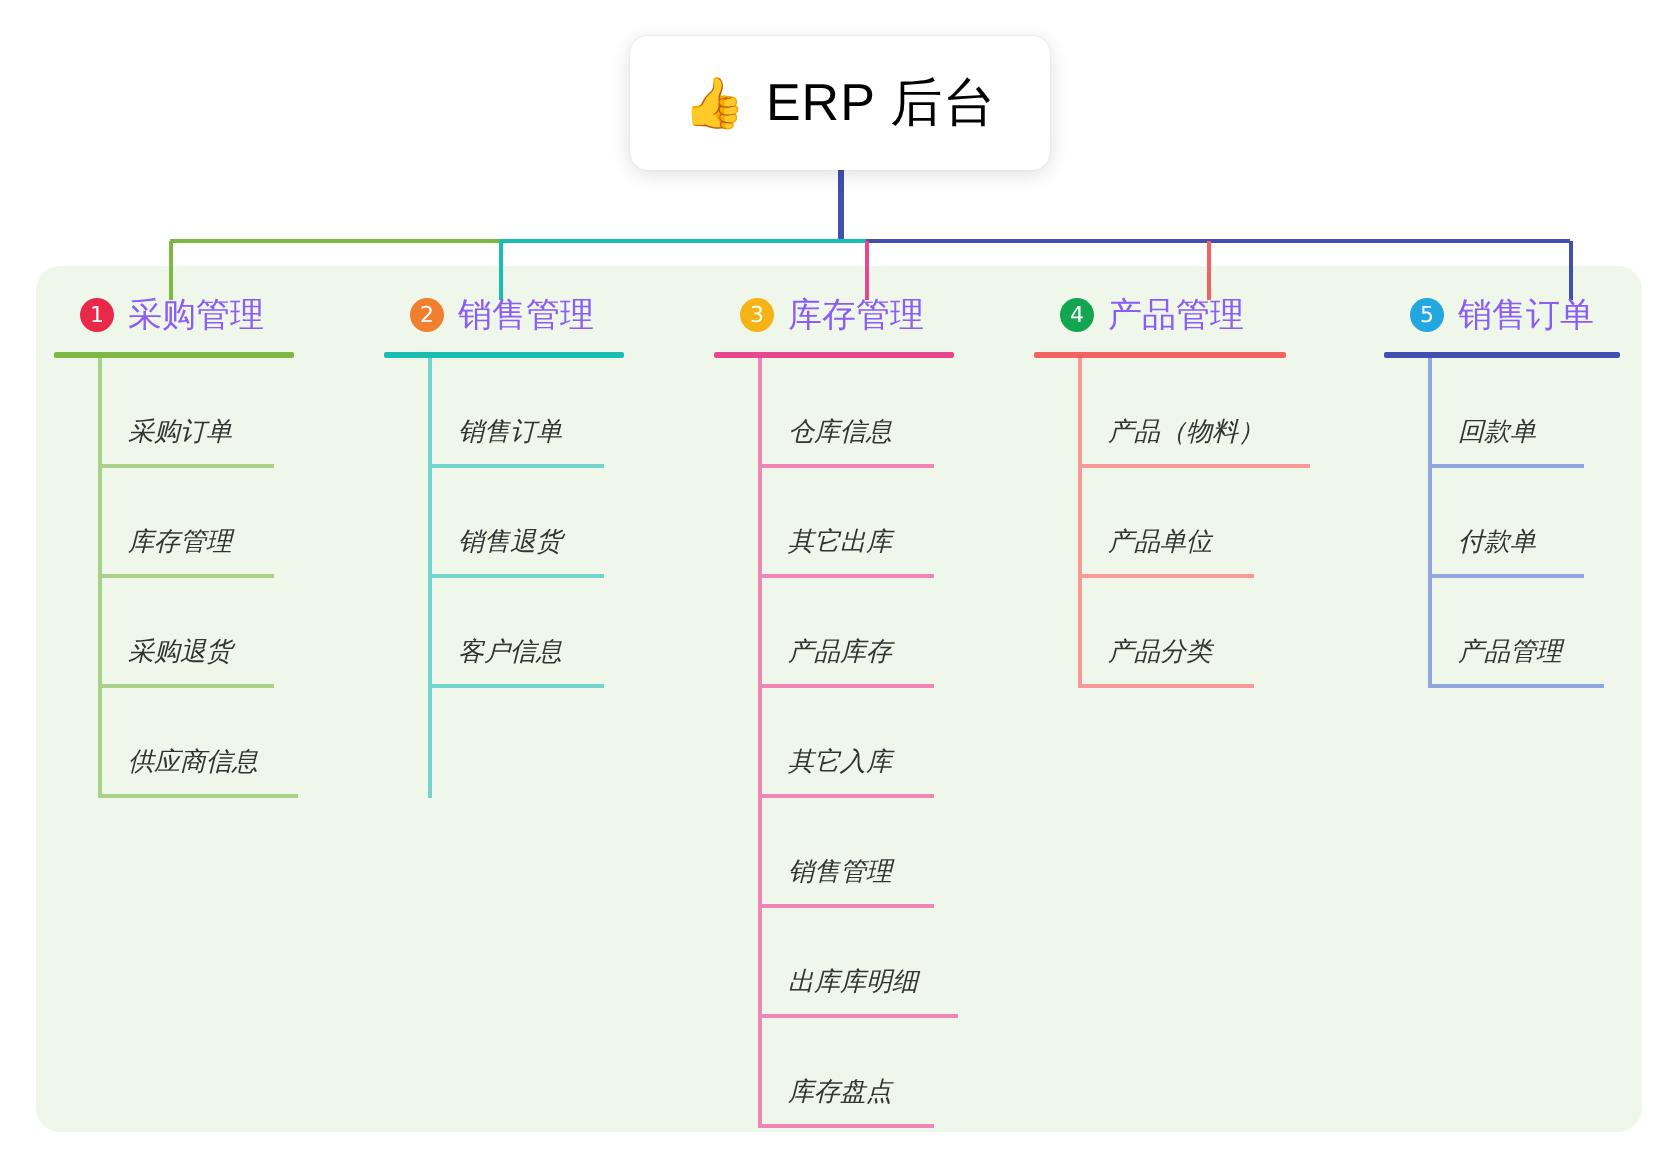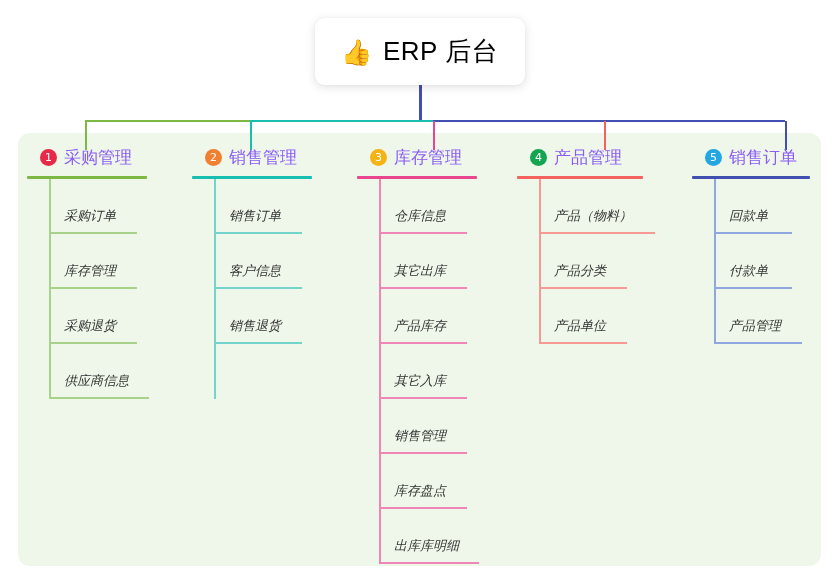--- a/index.html
+++ b/index.html
@@ -194,27 +194,27 @@
       <span class="col-title">销售管理</span>
     </div>
     <div class="col-rule" style="background: rgb(24, 191, 176); width: 120px; margin-left: 1px;"></div>
     <div class="col-body">
       <div class="spine" style="background: rgb(114, 212, 202); height: 220px;"></div>
       <div class="leaf">
         <span class="leaf-label">销售订单</span>
         <div class="leaf-rule" style="background: rgb(114, 212, 202); width: 88px;"></div>
       </div>
       <div class="leaf">
+        <span class="leaf-label">销售退货</span>
+        <div class="leaf-rule" style="background: rgb(114, 212, 202); width: 88px;"></div>
+      </div>
+      <div class="leaf">
         <span class="leaf-label">客户信息</span>
         <div class="leaf-rule" style="background: rgb(114, 212, 202); width: 88px;"></div>
       </div>
-      <div class="leaf">
-        <span class="leaf-label">销售退货</span>
-        <div class="leaf-rule" style="background: rgb(114, 212, 202); width: 88px;"></div>
-      </div>
     </div>
   </div>
 <div class="column" id="col-3">
     <div class="col-header">
       <span class="badge" style="background: rgb(245, 179, 21);">3</span>
       <span class="col-title">库存管理</span>
     </div>
     <div class="col-rule" style="background: rgb(232, 70, 143); width: 120px; margin-left: 1px;"></div>
     <div class="col-body">
       <div class="spine" style="background: rgb(239, 135, 182); height: 385px;"></div>
@@ -232,49 +232,49 @@
       </div>
       <div class="leaf">
         <span class="leaf-label">其它入库</span>
         <div class="leaf-rule" style="background: rgb(239, 135, 182); width: 88px;"></div>
       </div>
       <div class="leaf">
         <span class="leaf-label">销售管理</span>
         <div class="leaf-rule" style="background: rgb(239, 135, 182); width: 88px;"></div>
       </div>
       <div class="leaf">
-        <span class="leaf-label">库存盘点</span>
-        <div class="leaf-rule" style="background: rgb(239, 135, 182); width: 88px;"></div>
-      </div>
-      <div class="leaf">
         <span class="leaf-label">出库库明细</span>
         <div class="leaf-rule" style="background: rgb(239, 135, 182); width: 100px;"></div>
       </div>
+      <div class="leaf">
+        <span class="leaf-label">库存盘点</span>
+        <div class="leaf-rule" style="background: rgb(239, 135, 182); width: 88px;"></div>
+      </div>
     </div>
   </div>
 <div class="column" id="col-4">
     <div class="col-header">
       <span class="badge" style="background: rgb(20, 165, 80);">4</span>
       <span class="col-title">产品管理</span>
     </div>
     <div class="col-rule" style="background: rgb(244, 98, 95); width: 126px; margin-left: 1px;"></div>
     <div class="col-body">
       <div class="spine" style="background: rgb(247, 154, 149); height: 165px;"></div>
       <div class="leaf">
         <span class="leaf-label">产品（物料）</span>
         <div class="leaf-rule" style="background: rgb(247, 154, 149); width: 116px;"></div>
       </div>
       <div class="leaf">
+        <span class="leaf-label">产品单位</span>
+        <div class="leaf-rule" style="background: rgb(247, 154, 149); width: 88px;"></div>
+      </div>
+      <div class="leaf">
         <span class="leaf-label">产品分类</span>
         <div class="leaf-rule" style="background: rgb(247, 154, 149); width: 88px;"></div>
       </div>
-      <div class="leaf">
-        <span class="leaf-label">产品单位</span>
-        <div class="leaf-rule" style="background: rgb(247, 154, 149); width: 88px;"></div>
-      </div>
     </div>
   </div>
 <div class="column" id="col-5">
     <div class="col-header">
       <span class="badge" style="background: rgb(35, 167, 224);">5</span>
       <span class="col-title">销售订单</span>
     </div>
     <div class="col-rule" style="background: rgb(65, 80, 176); width: 118px; margin-left: 1px;"></div>
     <div class="col-body">
       <div class="spine" style="background: rgb(143, 166, 222); height: 165px;"></div>

